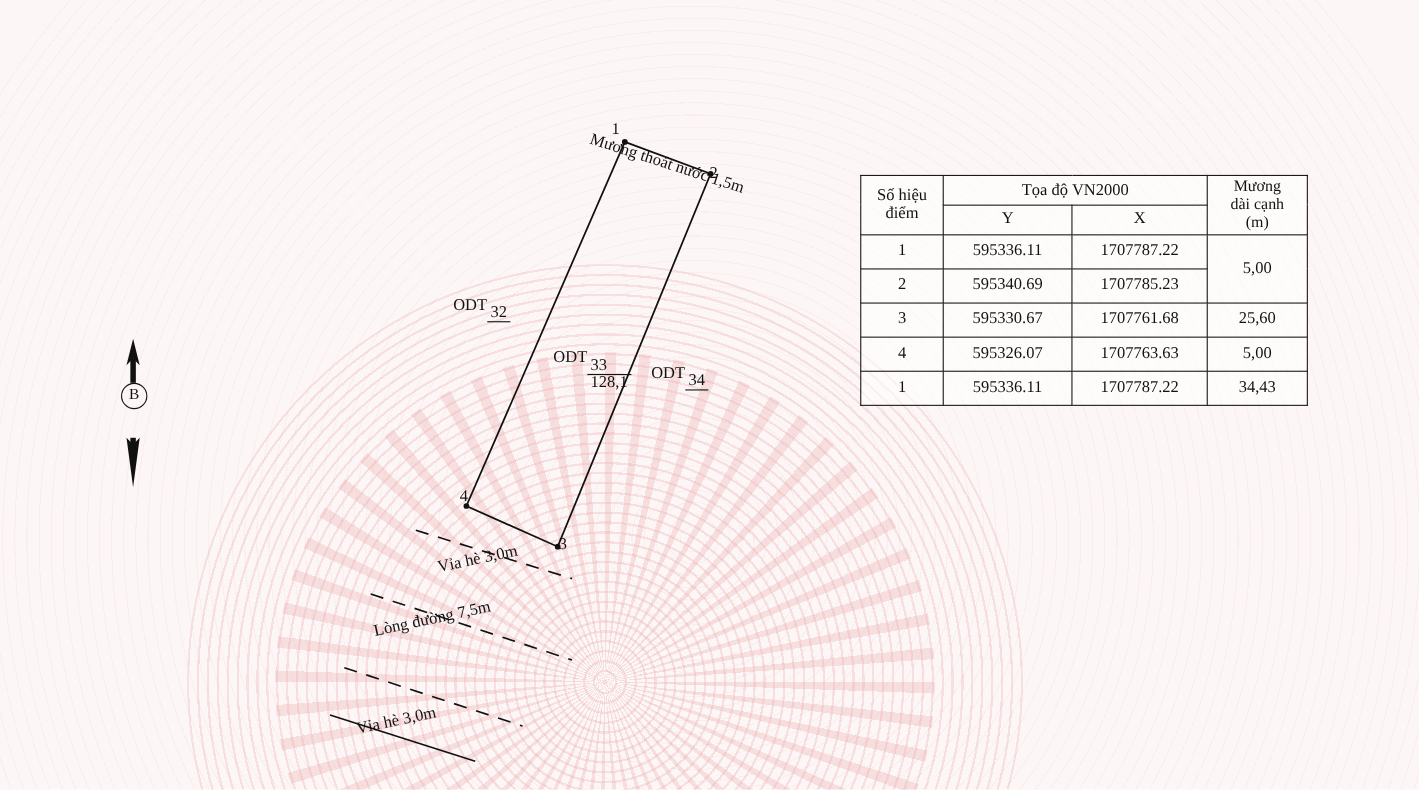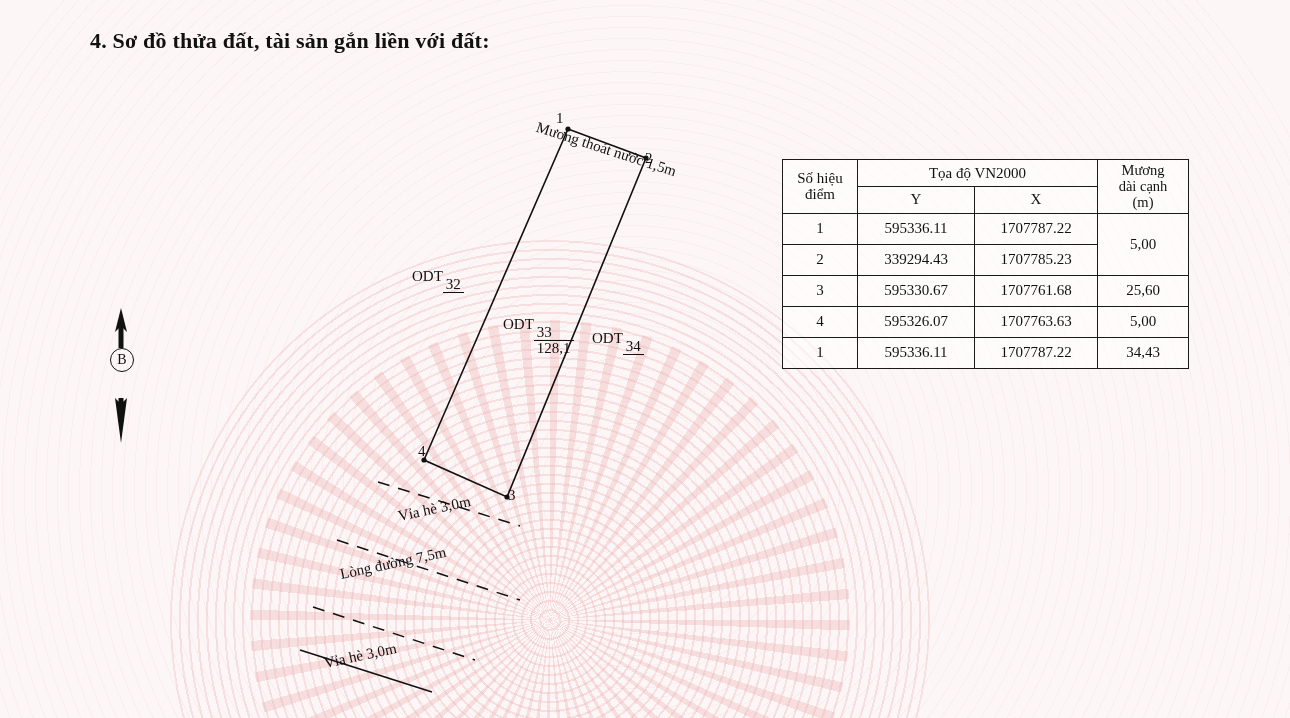--- a/index.html
+++ b/index.html
@@ -143,21 +143,20 @@
 </style>
 </head>
 <body>
 
 <div id="page">
 
   <div id="watermark3"></div>
   <div id="watermark"></div>
   <div id="watermark2"></div>
 
-  <div id="heading">4. Sơ đồ thửa đất, tài sản gắn liền với đất:</div>
 
   <svg class="overlay" viewBox="0 0 1290 718">
 
     <g>
       <polygon points="121,308 127,332 121,326 115,332" fill="#111"></polygon>
       <rect x="118.5" y="326" width="5" height="22" fill="#111"></rect>
       <polygon points="121,443 115,398 121,404 127,398" fill="#111"></polygon>
       <rect x="118.5" y="398" width="5" height="24" fill="#111"></rect>
     </g>
 
@@ -222,21 +221,21 @@
     </thead>
     <tbody>
       <tr>
         <td class="c-point">1</td>
         <td class="c-y">595336.11</td>
         <td class="c-x">1707787.22</td>
         <td class="c-len len-cell" rowspan="2">5,00</td>
       </tr>
       <tr>
         <td class="c-point">2</td>
-        <td class="c-y">339294.43</td>
+        <td class="c-y">595340.69</td>
         <td class="c-x">1707785.23</td>
       </tr>
       <tr>
         <td class="c-point">3</td>
         <td class="c-y">595330.67</td>
         <td class="c-x">1707761.68</td>
         <td class="c-len len-cell" rowspan="1">25,60</td>
       </tr>
       <tr>
         <td class="c-point">4</td>

